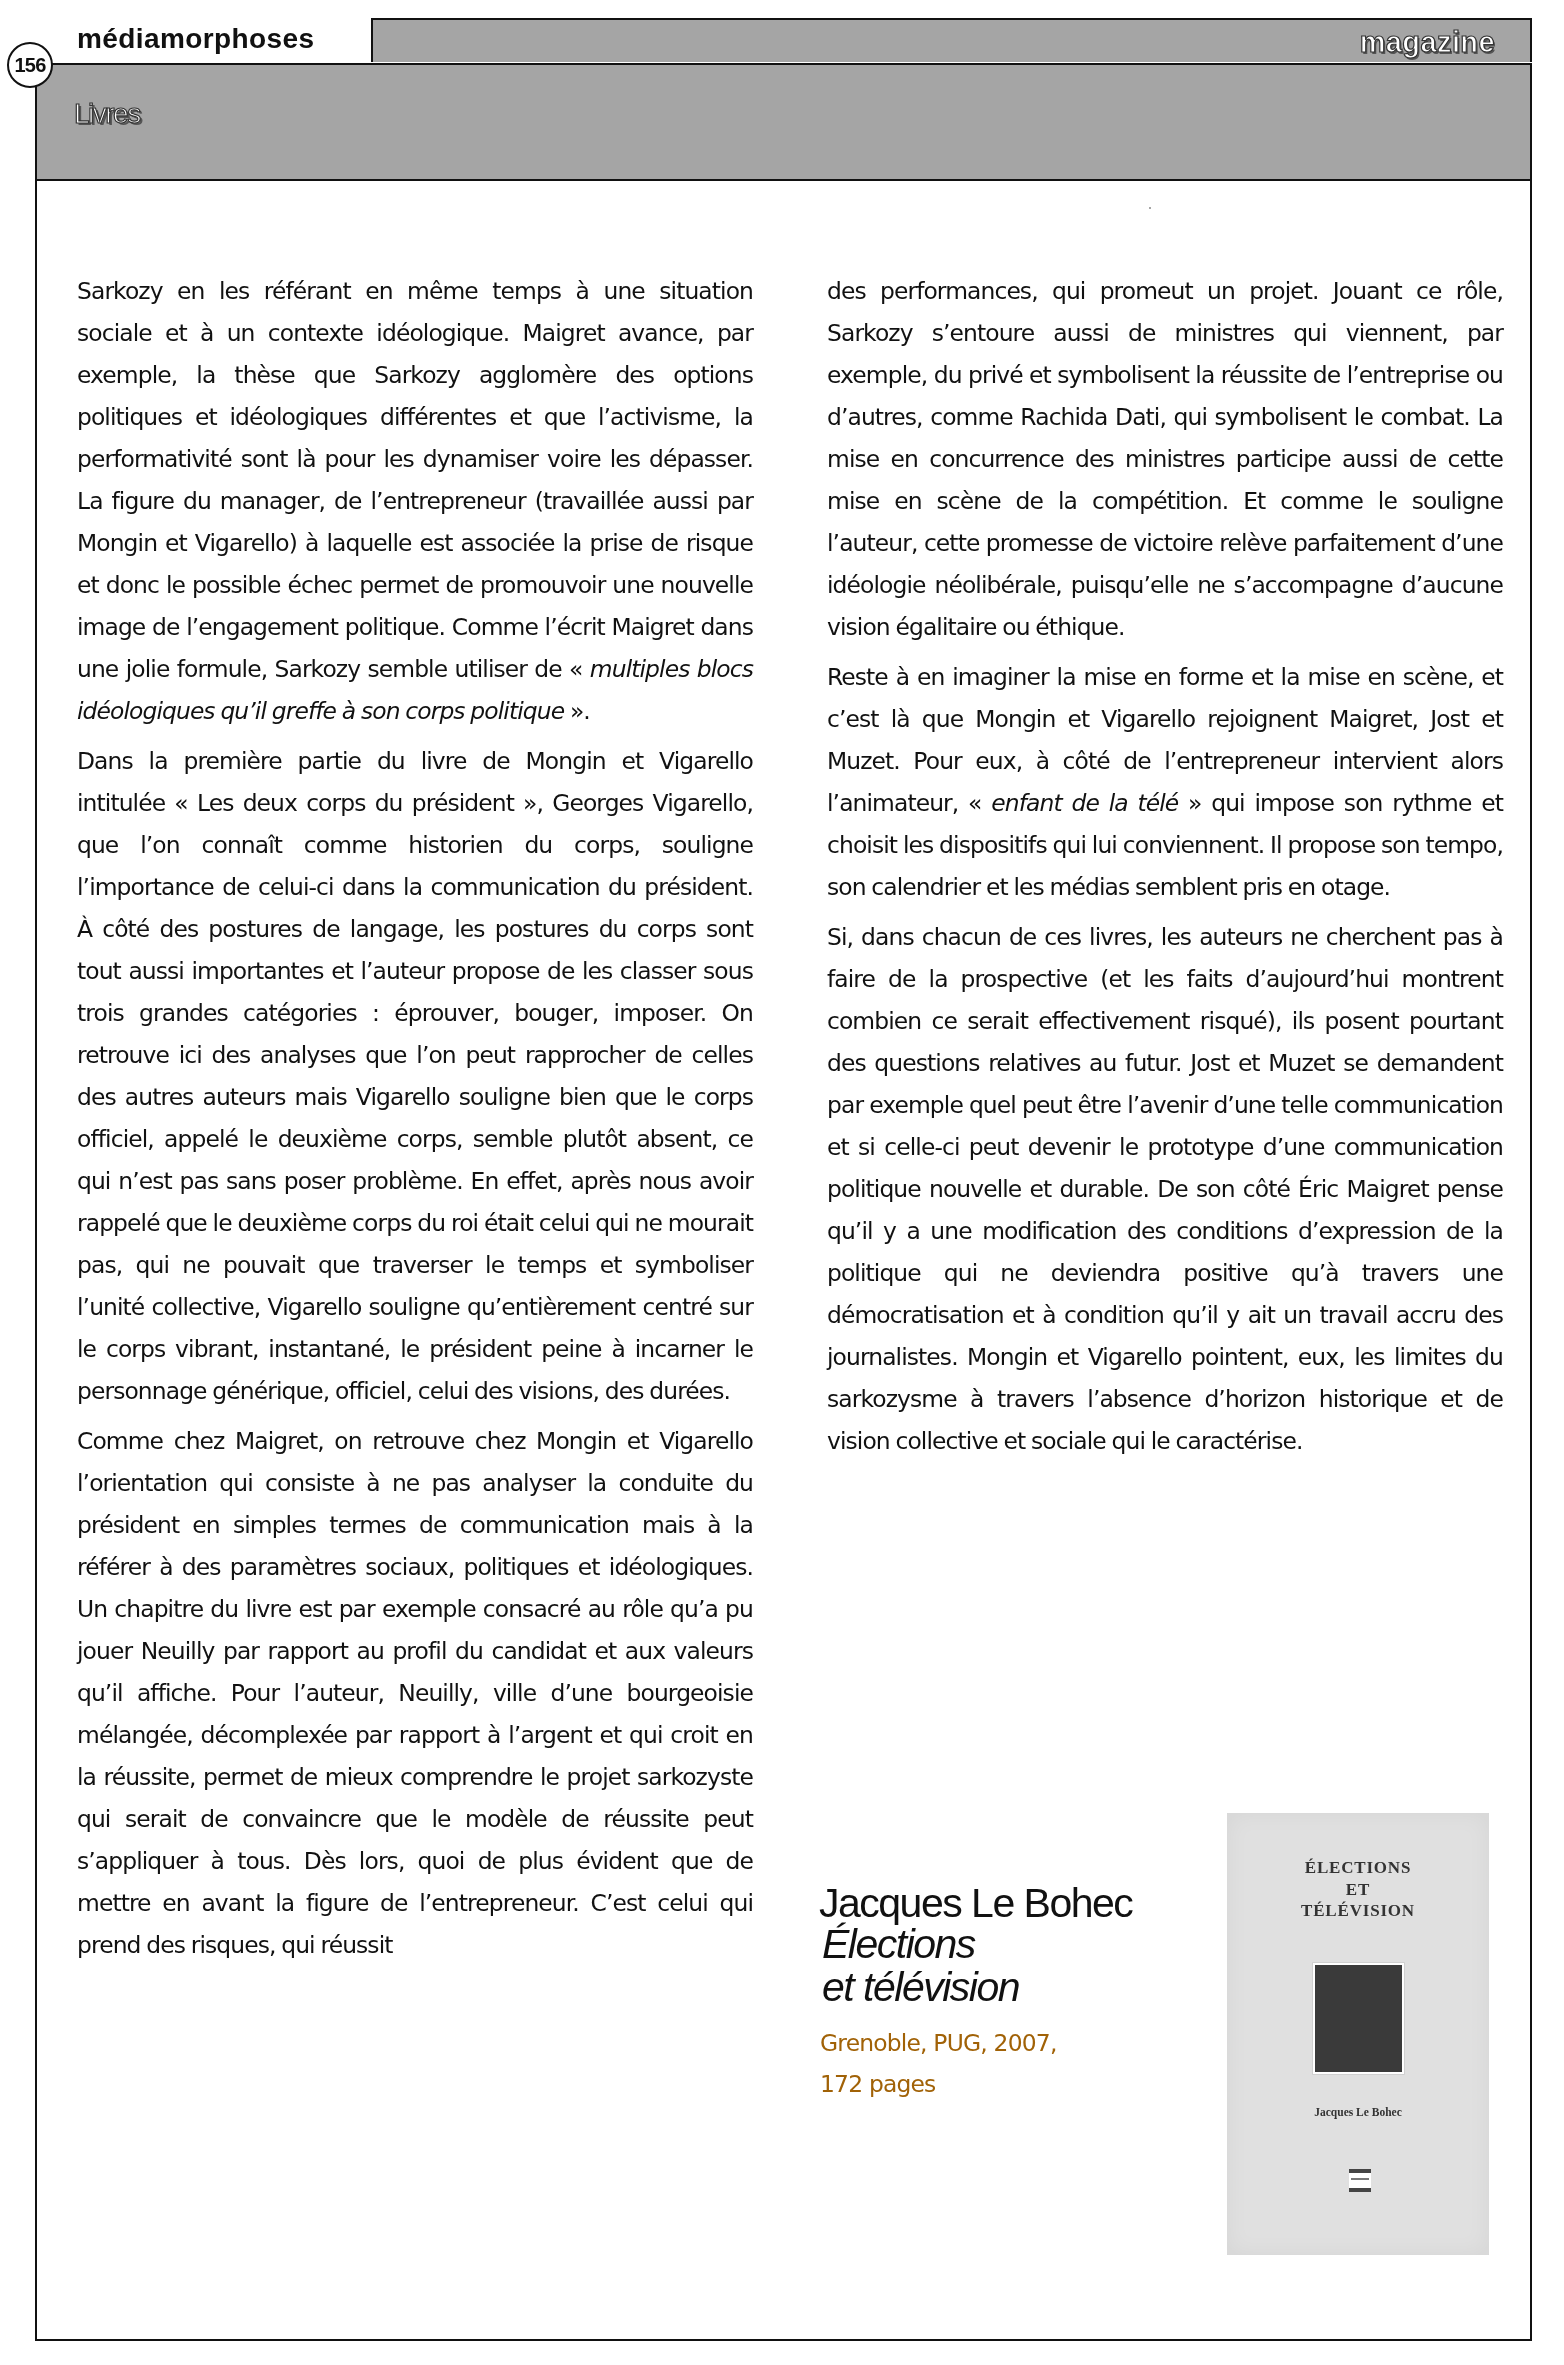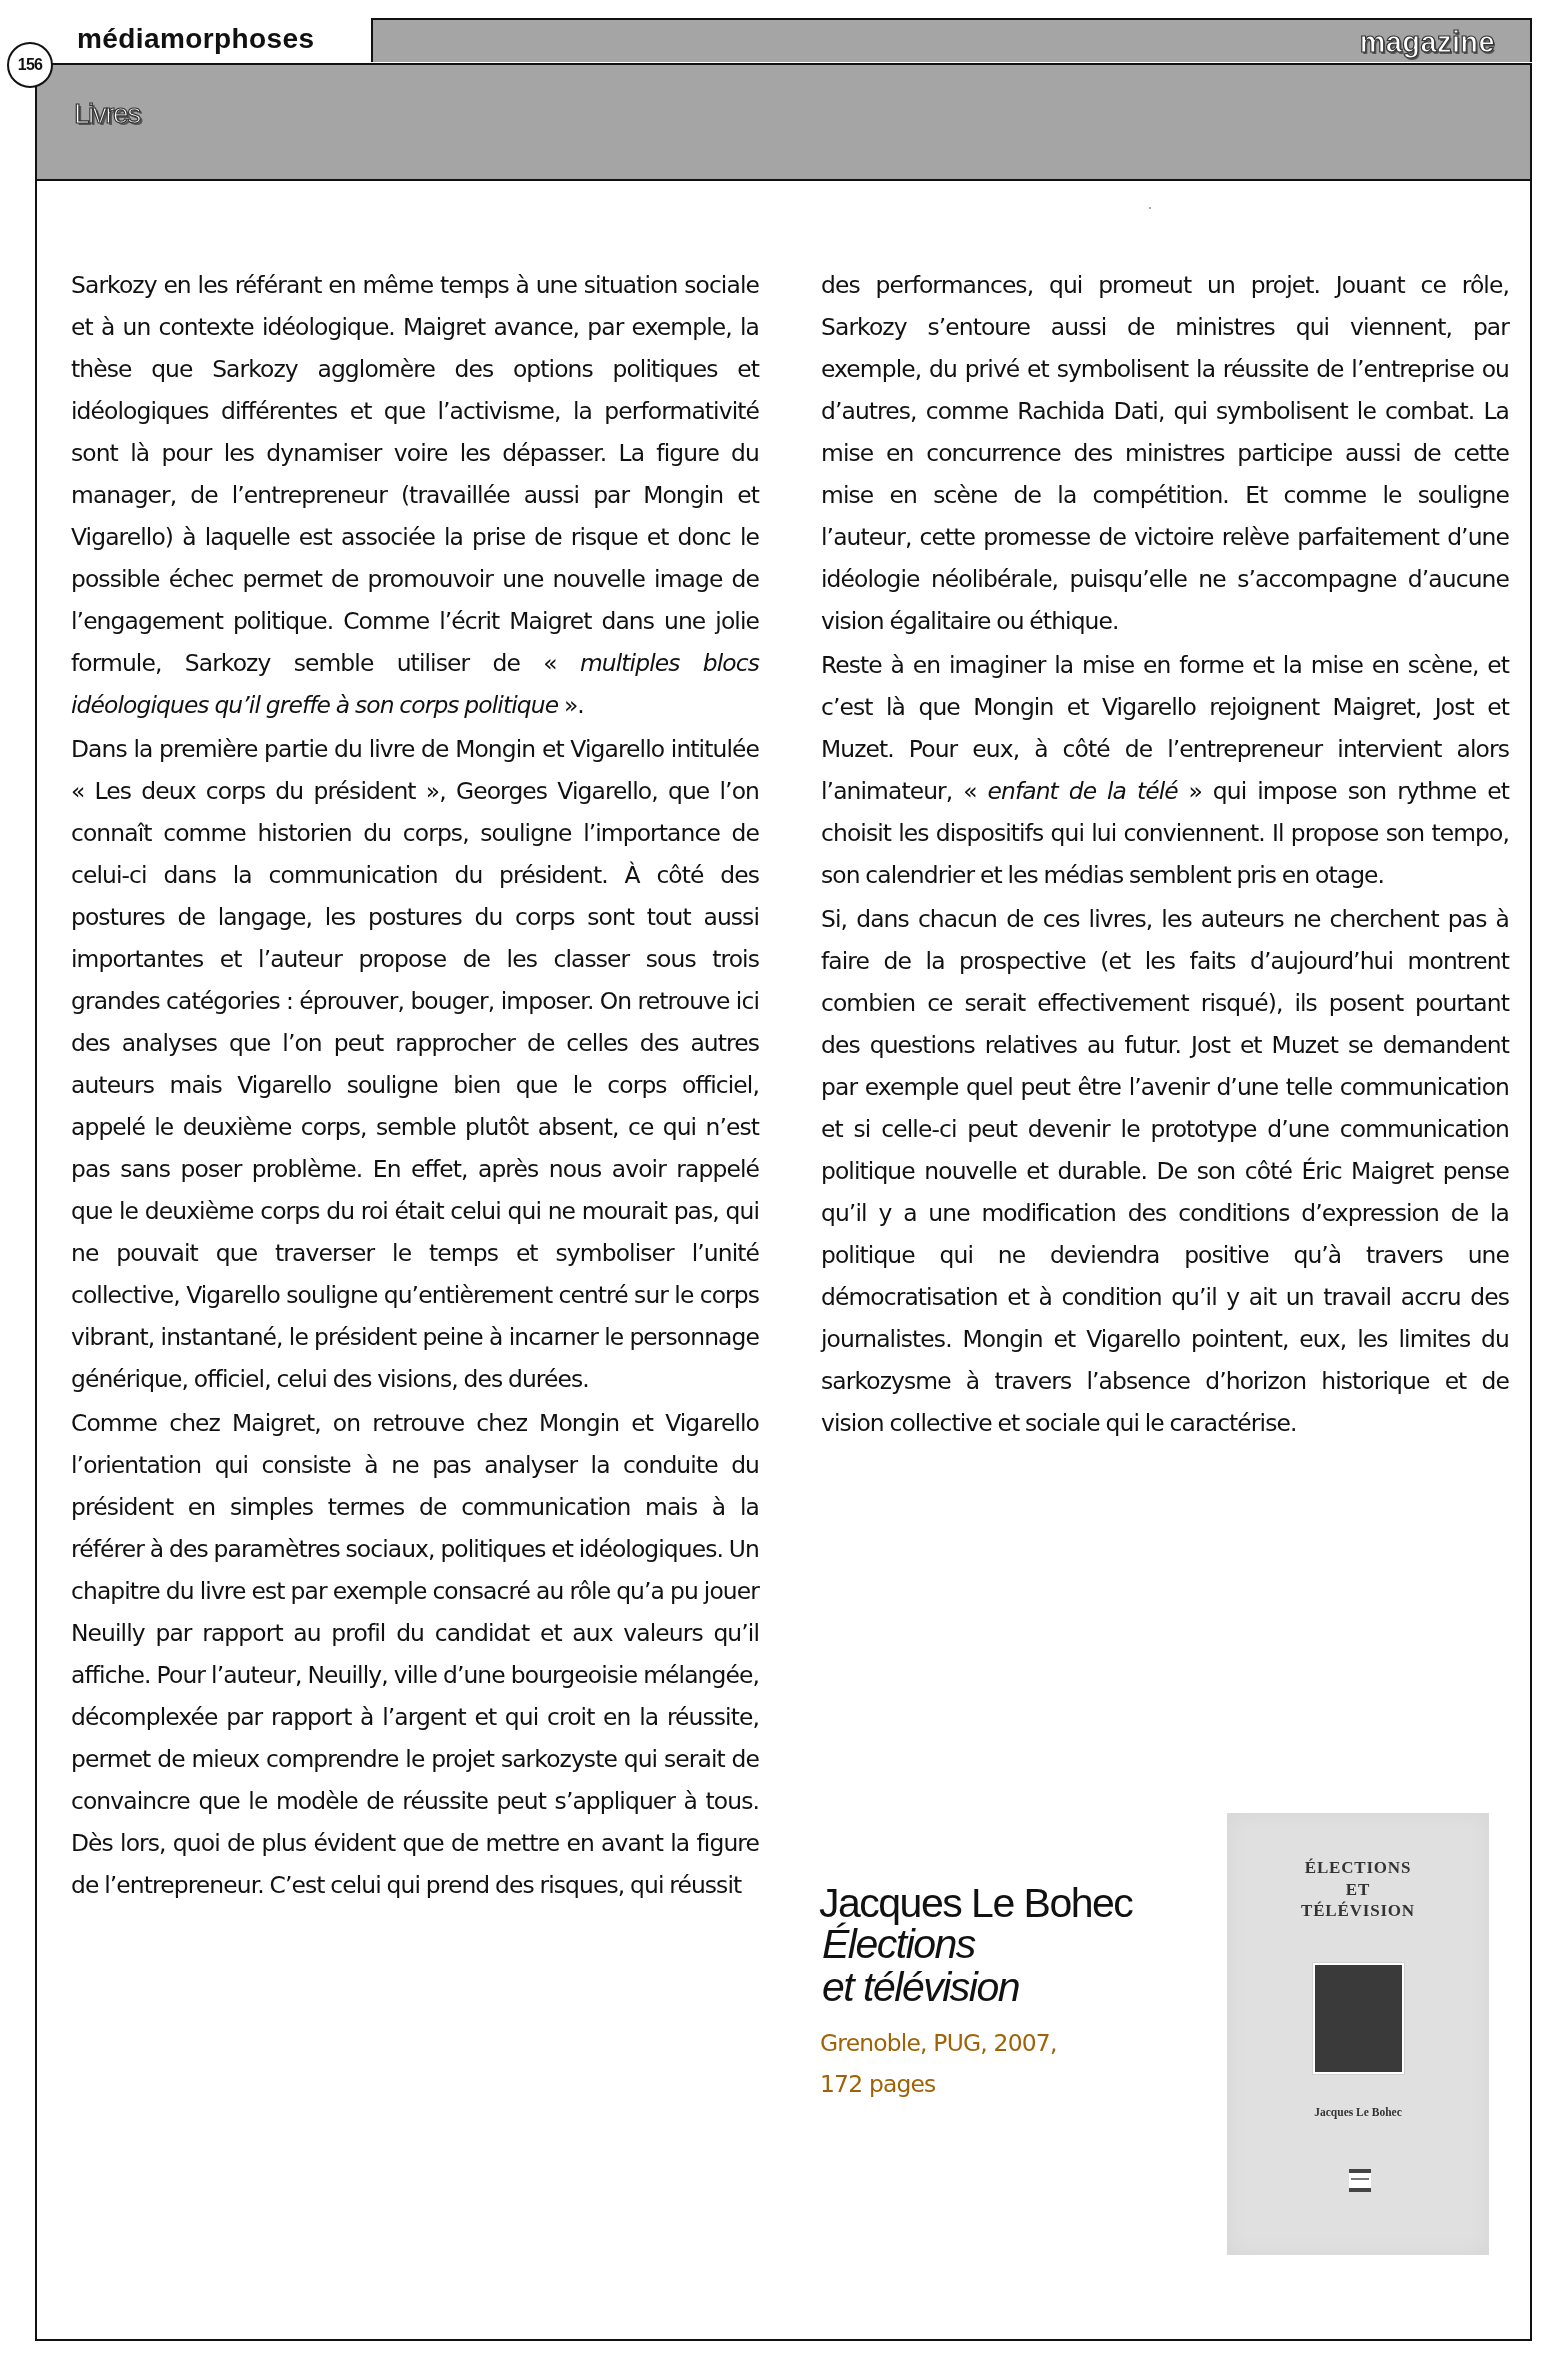--- a/index.html
+++ b/index.html
@@ -1,35 +1,35 @@
 <!DOCTYPE html>
 <html style="font-size:12.3px"><head>
 <meta charset="utf-8">
 <style>
   html, body { margin: 0; padding: 0; background: #ffffff; }
   body { width: 1564px; height: 2366px; position: relative; overflow: hidden; font-family: "Liberation Sans", sans-serif; color: #111; }
 
   
   .top-gray { position: absolute; left: 371px; top: 18.4px; width: 1161px; height: 44px; background: #a5a5a5; border-top: 2.3px solid #111; border-right: 2.3px solid #111; border-left: 2.3px solid #111; box-sizing: border-box; }
   .brand { position: absolute; left: 61px; top: 23px; font-family: "Liberation Sans", sans-serif; font-weight: bold; font-size: 28px; letter-spacing: 0.4px; color: #111; margin-left: 16px; }
-  .page-num { position: absolute; left: 7px; top: 42px; width: 46px; height: 46px; border: 2.3px solid #111; border-radius: 50%; background: #fff; box-sizing: border-box; display: flex; align-items: center; justify-content: center; font-weight: bold; font-size: 16px; letter-spacing: -0.8px; z-index: 3; }
+  .page-num { position: absolute; left: 7px; top: 42px; width: 46px; height: 46px; border: 2.3px solid #111; border-radius: 50%; background: #fff; box-sizing: border-box; display: flex; align-items: center; justify-content: center; font-weight: bold; font-size: 20px; letter-spacing: -0.8px; z-index: 3; }
   .magazine { position: absolute; right: 69px; top: 26px; font-weight: bold; font-size: 29px; color: #fff; -webkit-text-stroke: 1.2px #333; text-shadow: 1.5px 1.5px 0 #555; letter-spacing: 0.4px; }
   .band { position: absolute; left: 37px; top: 63px; width: 1495px; height: 118px; background: #a5a5a5; border-top: 2.3px solid #111; border-bottom: 2.3px solid #111; border-right: 2.3px solid #111; box-sizing: border-box; }
   .section-title { position: absolute; left: 74px; top: 98px; font-size: 28px; color: #fff; -webkit-text-stroke: 1.2px #333; text-shadow: 2.3px 2.3px 0 #555; letter-spacing: -1.5px; }
 
   
   .frame-left { position: absolute; left: 35px; top: 84px; width: 2.3px; height: 2257px; background: #111; }
   .frame-right { position: absolute; left: 1530px; top: 181px; width: 2.3px; height: 2160px; background: #111; }
   .frame-bottom { position: absolute; left: 35px; top: 2339px; width: 1497px; height: 2.3px; background: #111; }
 
   
   .col { position: absolute; top: 262px; width: 692px; font-family: "DejaVu Sans", sans-serif; font-size: 23.4px; line-height: 42px; text-align: justify; color: #111; letter-spacing: -0.9px; word-spacing: -0.8px; }
   .col-left { left: 69px; }
   .col-right { left: 819px; }
-  .col p { margin: 2px; }
+  .col p { margin: 8px; }
   .col em { font-style: italic; }
   .signature { text-align: right; font-style: italic; margin-top: 1.5px; }
 
   
   .book-author { position: absolute; left: 819px; top: 1882px; font-family: "Liberation Sans", sans-serif; font-size: 41px; line-height: 43px; letter-spacing: -1.5px; color: #111; }
   .book-title { position: absolute; left: 822px; top: 1923px; font-family: "Liberation Sans", sans-serif; font-style: italic; font-size: 41px; line-height: 43px; letter-spacing: -1.5px; color: #111; }
   .book-meta { position: absolute; left: 820px; top: 2023px; font-family: "DejaVu Sans", sans-serif; font-size: 23.4px; line-height: 41px; letter-spacing: -0.8px; color: #a16207; }
 
   .cover { position: absolute; left: 1227px; top: 1813px; width: 262px; height: 442px; background: #e0e0e0; box-shadow: inset 0 0 23px rgba(0,0,0,0.05); }
   .cover-title { position: absolute; top: 44px; left: 0; width: 100%; text-align: center; font-family: "Liberation Serif", serif; font-weight: bold; font-size: 17px; line-height: 21.5px; letter-spacing: 0.8px; color: #333; }

